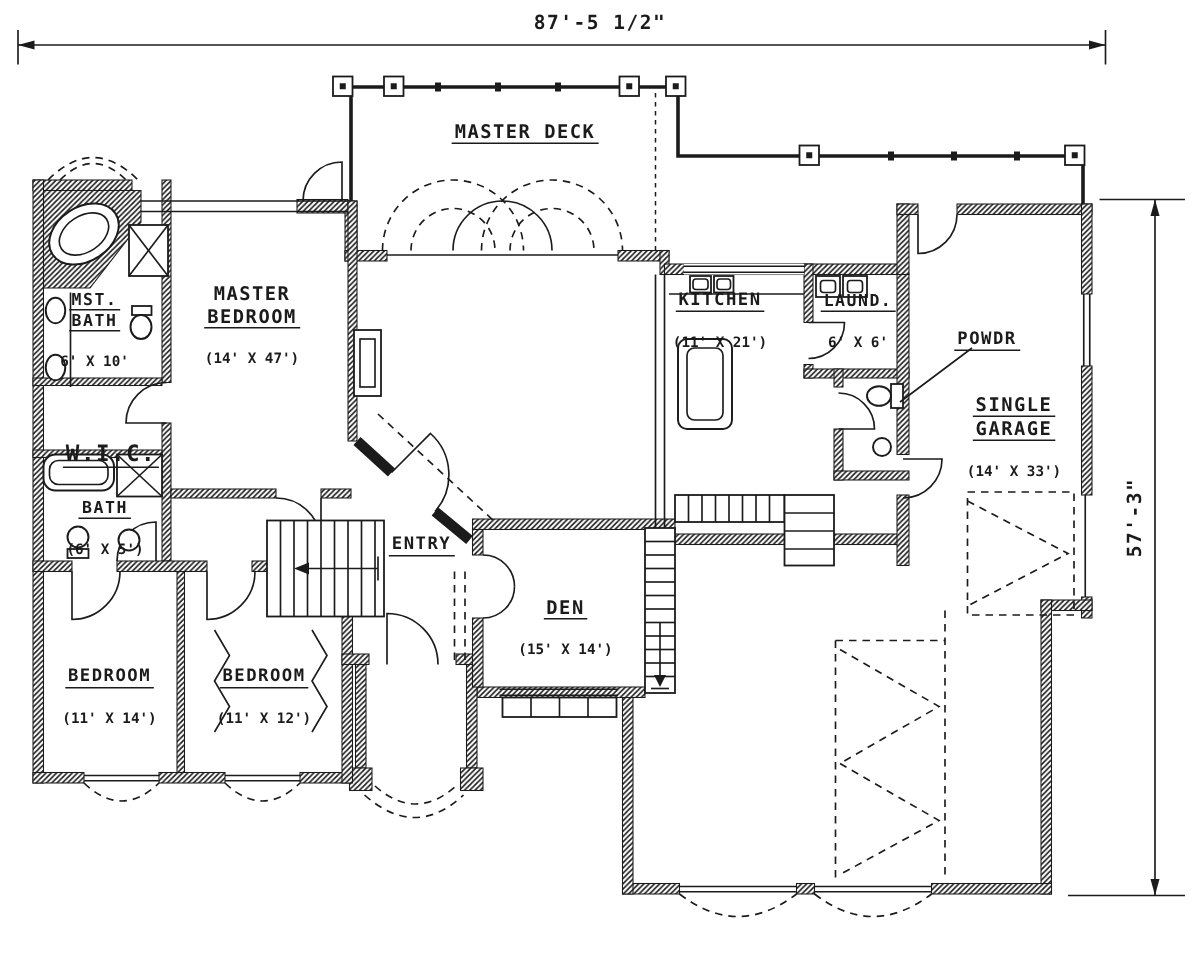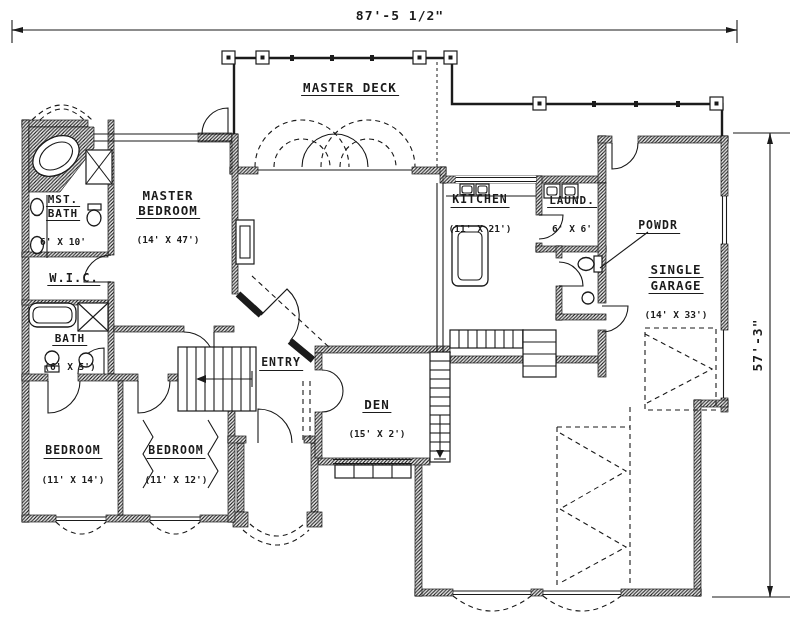--- a/index.html
+++ b/index.html
@@ -331,21 +331,21 @@
     <span class="u">BEDROOM</span>
     <span class="sz">(14' X 47')</span>
   </div>
 
   <div class="lbl" style="left:63px;top:193px;font-size:11px">
     <span class="u">MST.</span><br>
     <span class="u">BATH</span>
     <span class="sz">6' X 10'</span>
   </div>
 
-  <div class="lbl" style="left:74px;top:271px;font-size:12px">
+  <div class="lbl" style="left:74px;top:293px;font-size:15px">
     <span class="u">W.I.C.</span>
   </div>
 
   <div class="lbl" style="left:70px;top:332px;font-size:11px">
     <span class="u">BATH</span>
     <span class="sz">(6' X 5')</span>
   </div>
 
 
   <div class="lbl" style="left:480px;top:193px;font-size:11.5px">
@@ -367,21 +367,21 @@
     <span class="u">GARAGE</span>
     <span class="sz">(14' X 33')</span>
   </div>
 
   <div class="lbl" style="left:281px;top:356px;font-size:11.5px">
     <span class="u">ENTRY</span>
   </div>
 
   <div class="lbl" style="left:377px;top:397px">
     <span class="u">DEN</span>
-    <span class="sz">(15' X 2')</span>
+    <span class="sz">(15' X 14')</span>
   </div>
 
   <div class="lbl" style="left:73px;top:444px;font-size:11.5px">
     <span class="u">BEDROOM</span>
     <span class="sz">(11' X 14')</span>
   </div>
 
   <div class="lbl" style="left:176px;top:444px;font-size:11.5px">
     <span class="u">BEDROOM</span>
     <span class="sz">(11' X 12')</span>

